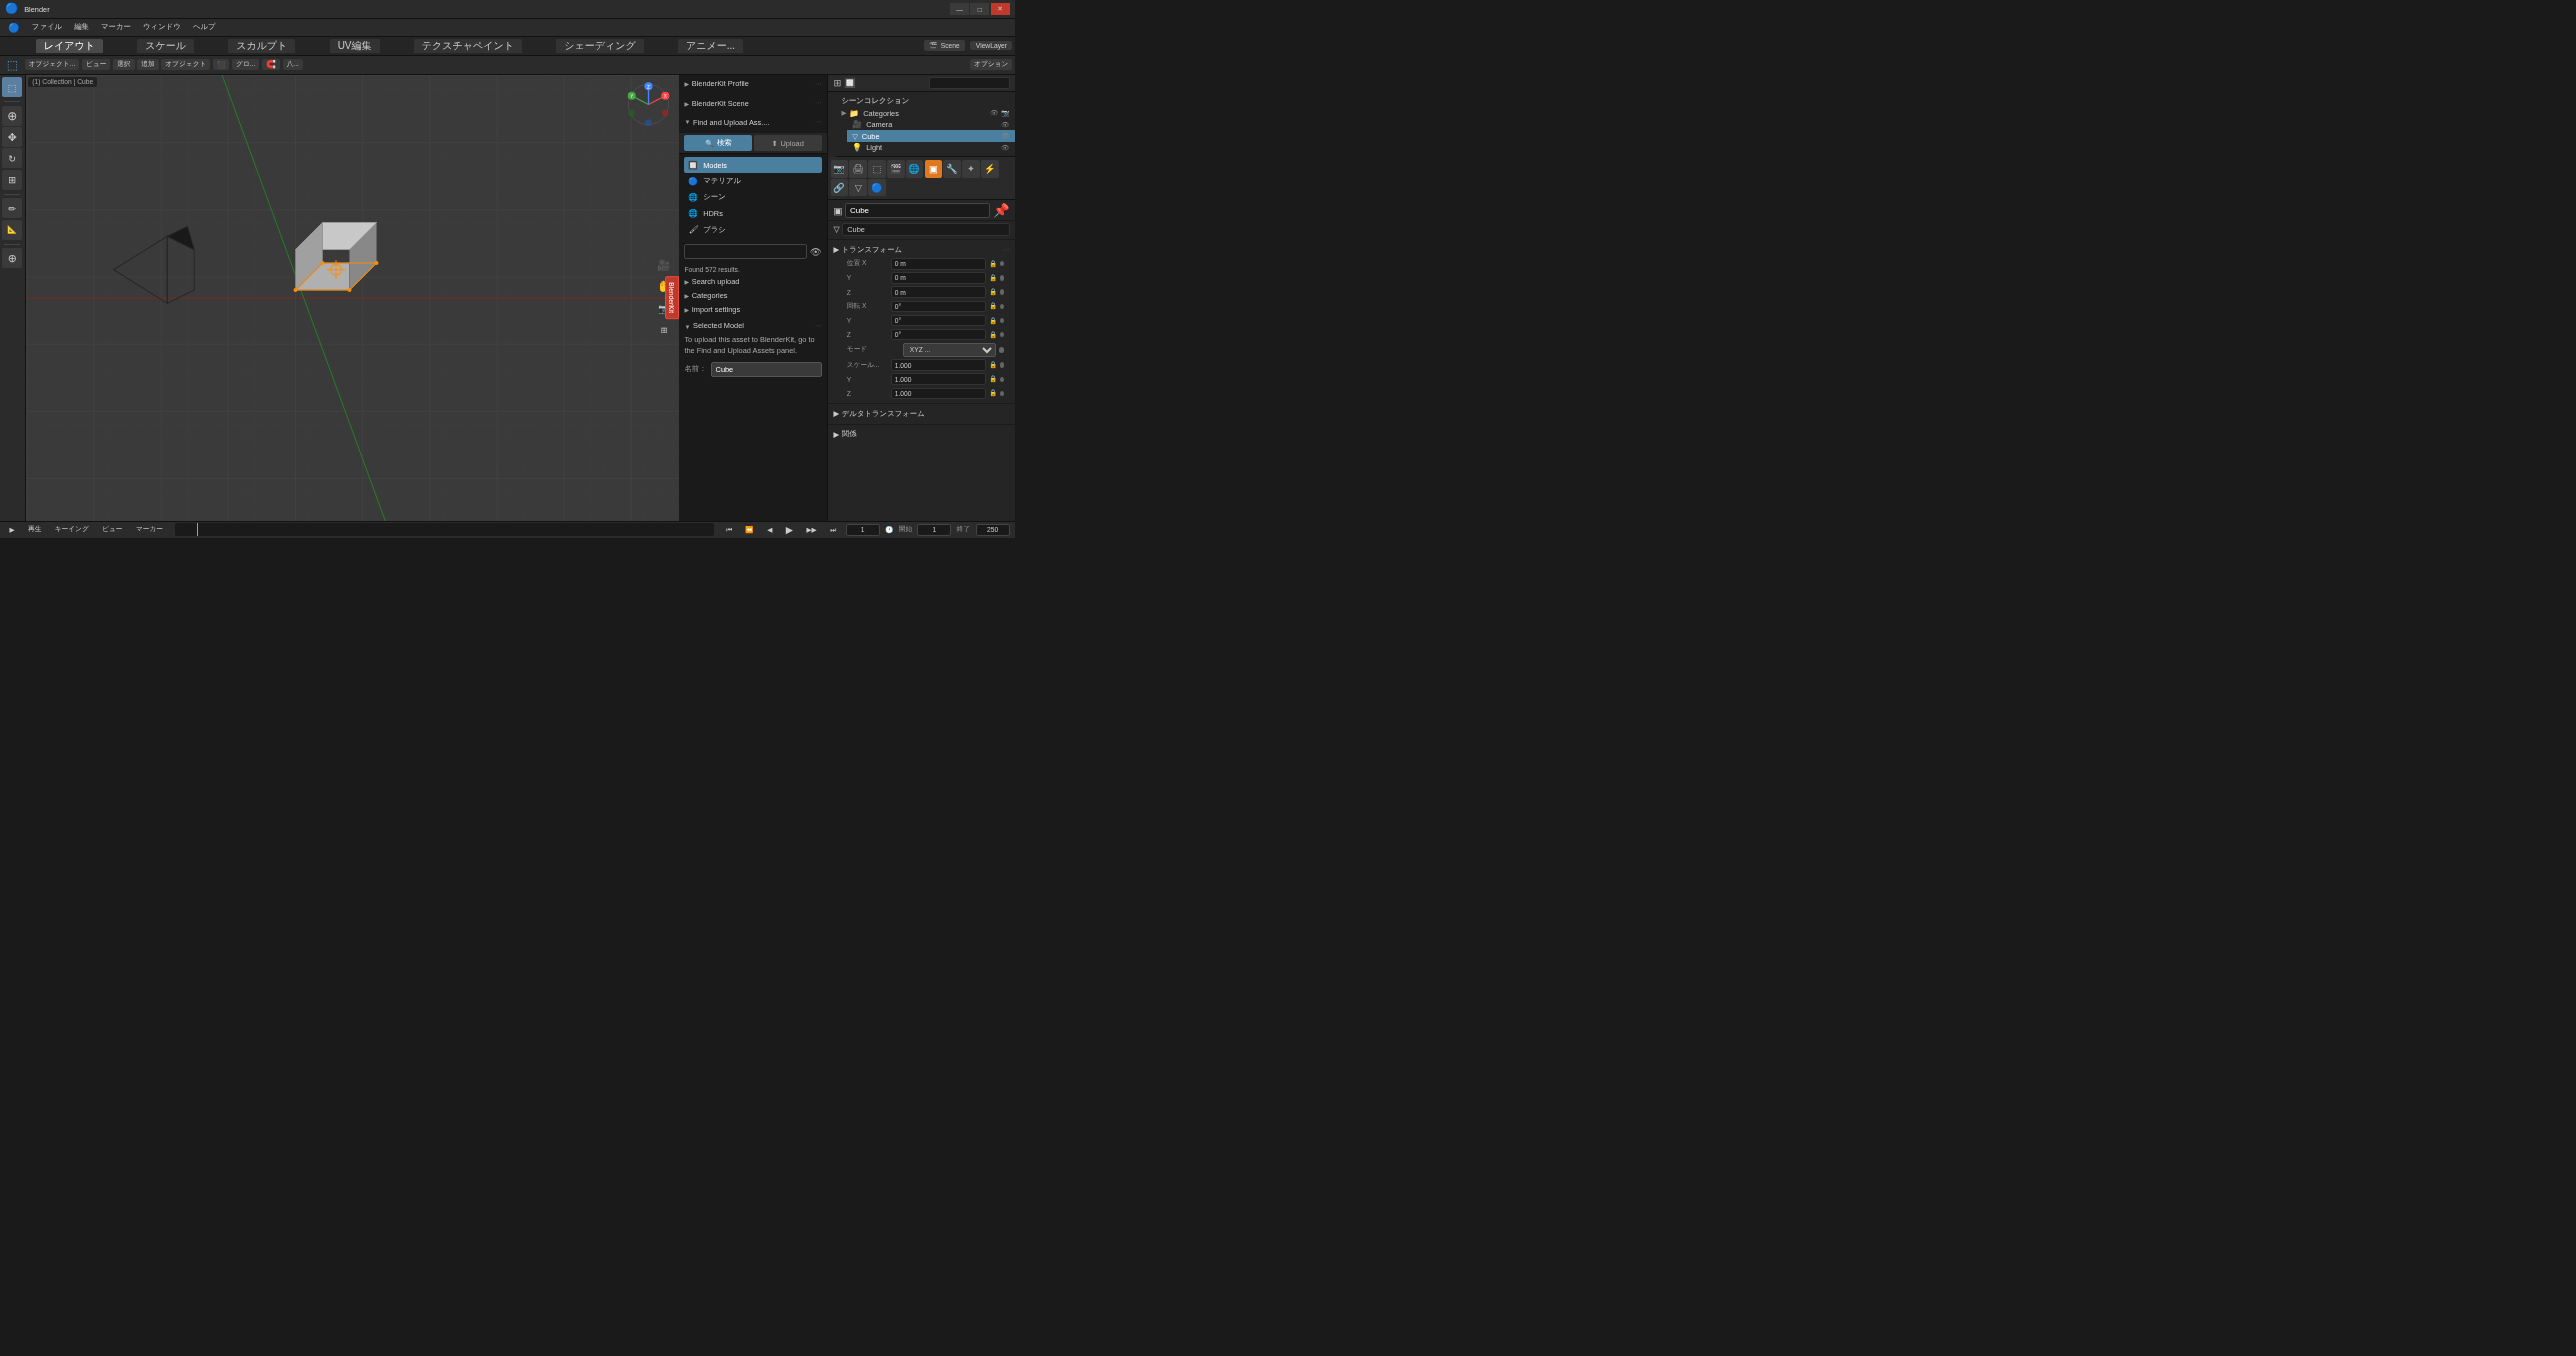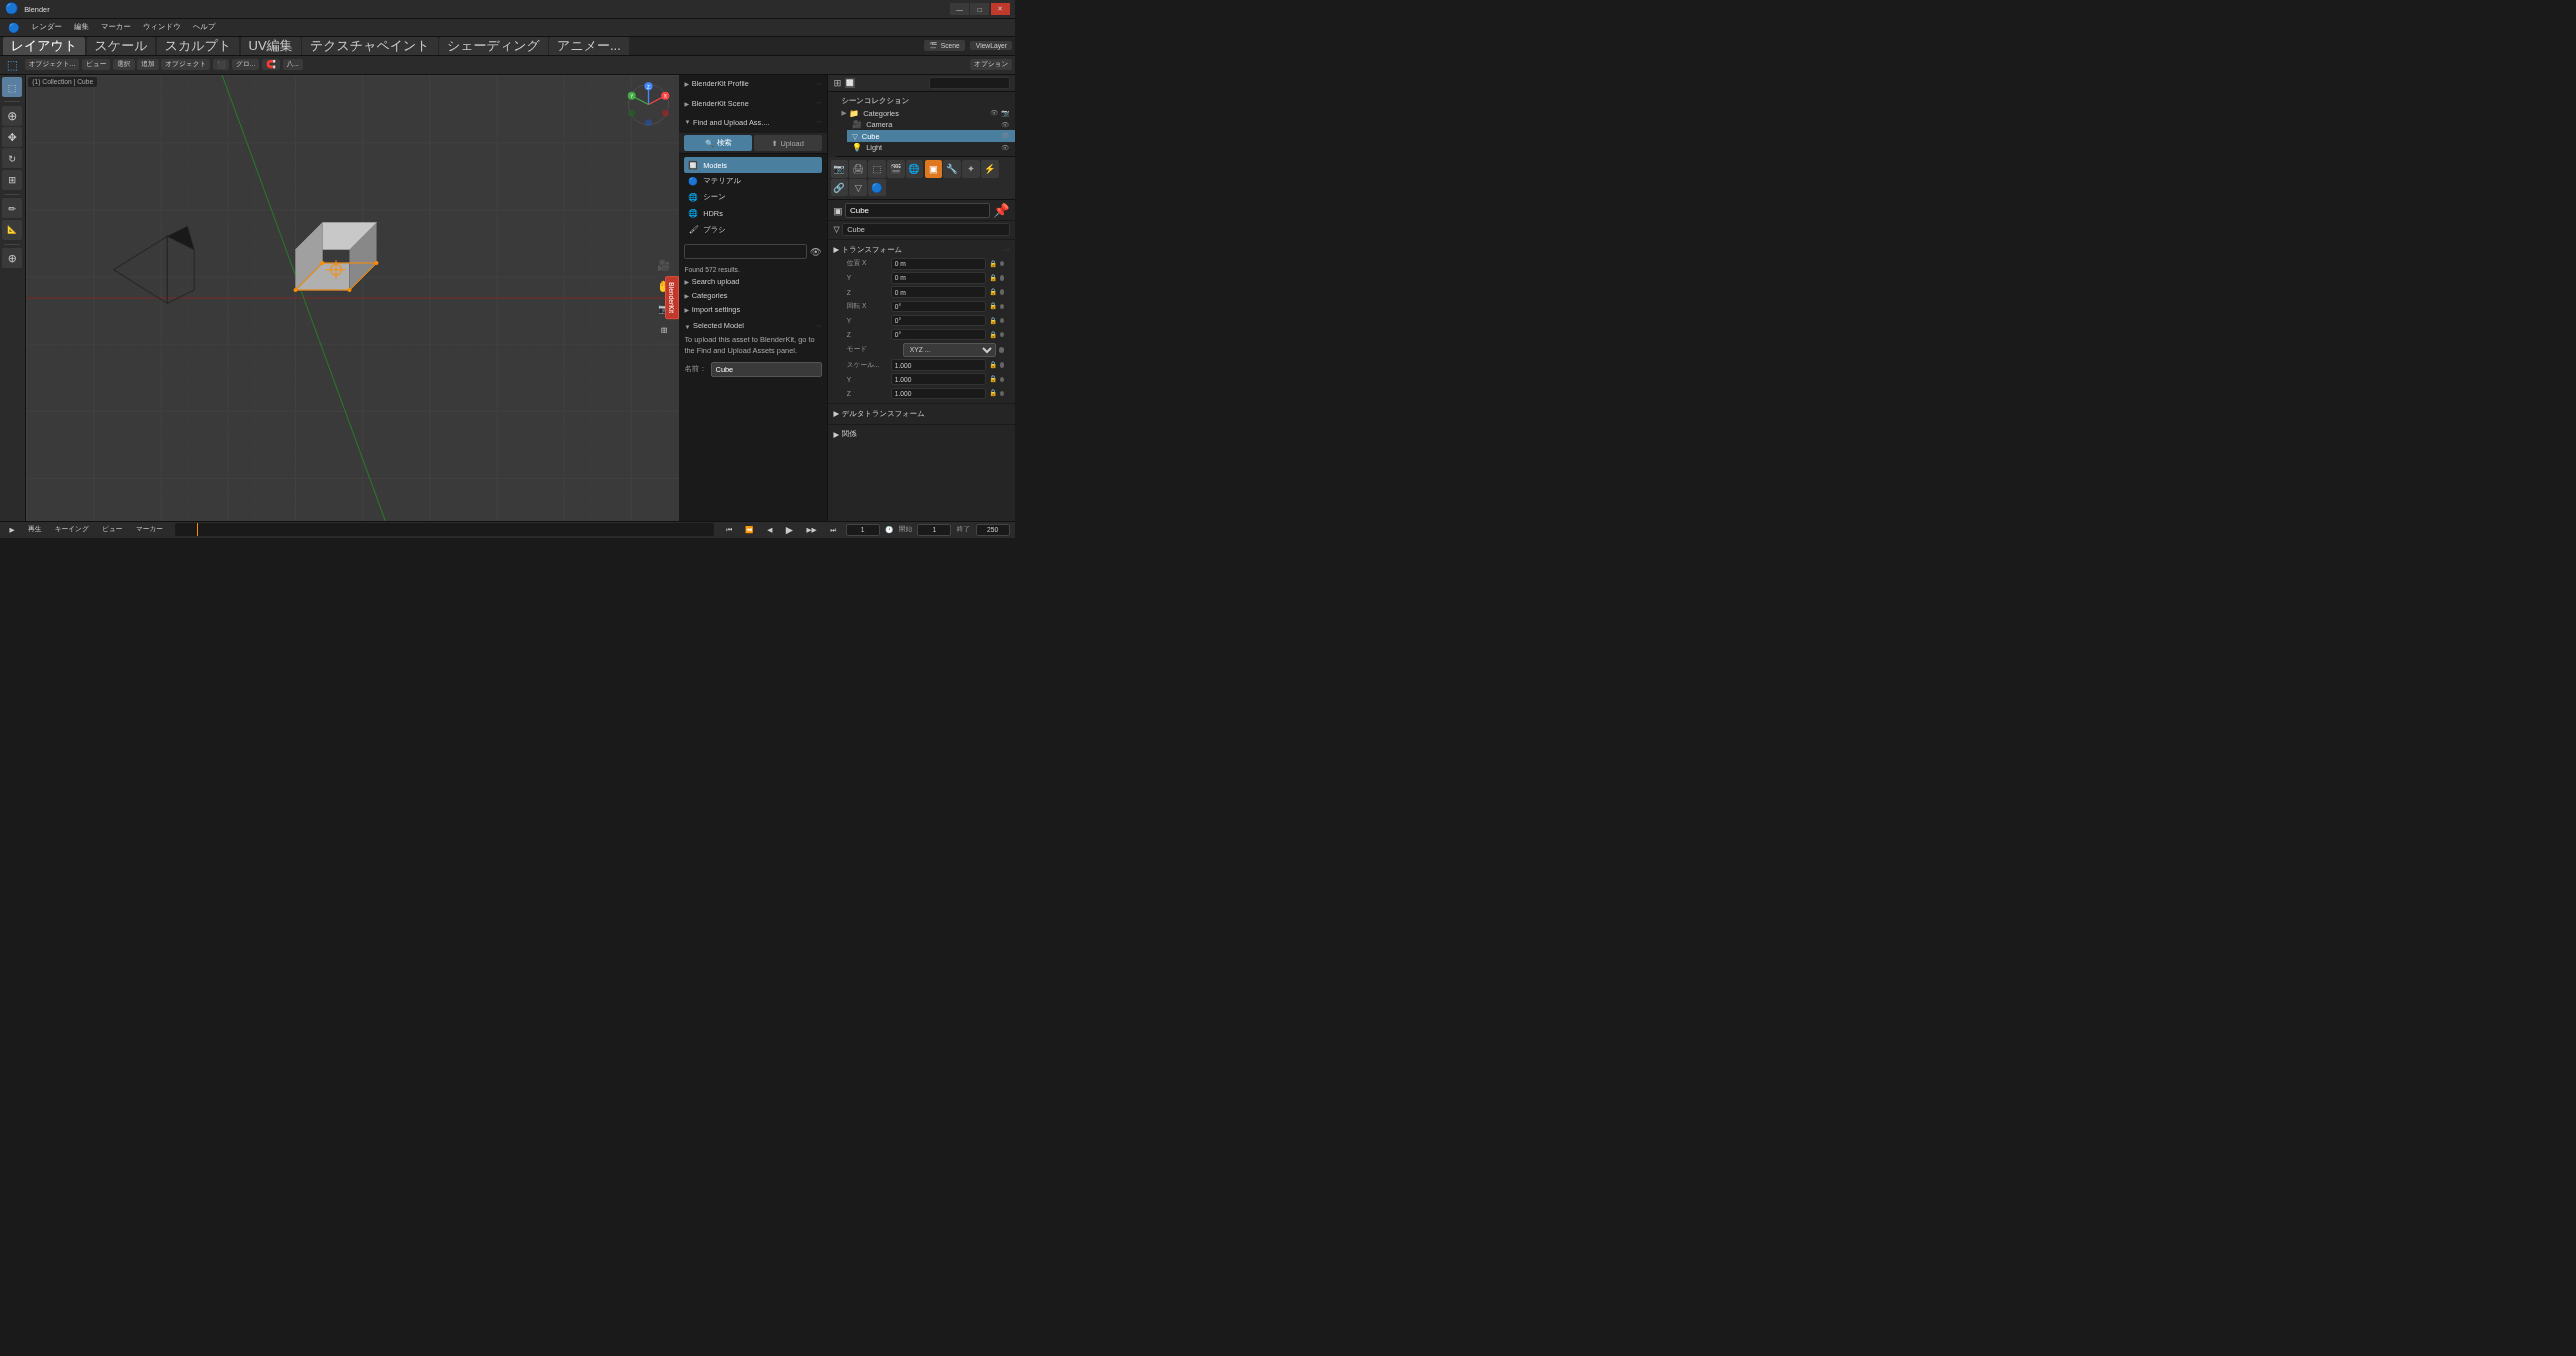--- a/index.html
+++ b/index.html
@@ -71,23 +71,24 @@
       display: flex;
       align-items: center;
       padding: 0 2.7px;
       gap: 1.3px;
       border-bottom: 0.7px solid #111;
     }
     .workspace-tab {
       padding: 0 8px;
       background: #333;
       color: #ccc;
-      font-size: 13px;
+      font-size: 10px;
       cursor: pointer;
       border-radius: 2px 2px 0 0;
+      margin-left: 33px;
     }
     .workspace-tab.active {
       background: #4a4a4a;
       color: #fff;
     }
 
     
     #main-layout {
       display: flex;
       height: calc(538px - 19px - 17.5px - 19px - 19px - 17.5px);
@@ -569,21 +570,21 @@
     <button class="win-btn">—</button>
     <button class="win-btn">□</button>
     <button class="win-btn close">✕</button>
   </div>
 </div>
 
 <div id="menu-bar">
   <div class="menu-item" style="display:flex;align-items:center;gap:2.7px;">
     <span style="font-size:9.4px;">🔵</span>
   </div>
-  <div class="menu-item">レンダー</div>
+  <div class="menu-item">ファイル</div>
   <div class="menu-item">編集</div>
   <div class="menu-item">マーカー</div>
   <div class="menu-item">ウィンドウ</div>
   <div class="menu-item">ヘルプ</div>
 </div>
 
 <div id="workspace-tabs">
   <div class="workspace-tab active">レイアウト</div>
   <div class="workspace-tab">スケール</div>
   <div class="workspace-tab">スカルプト</div>

